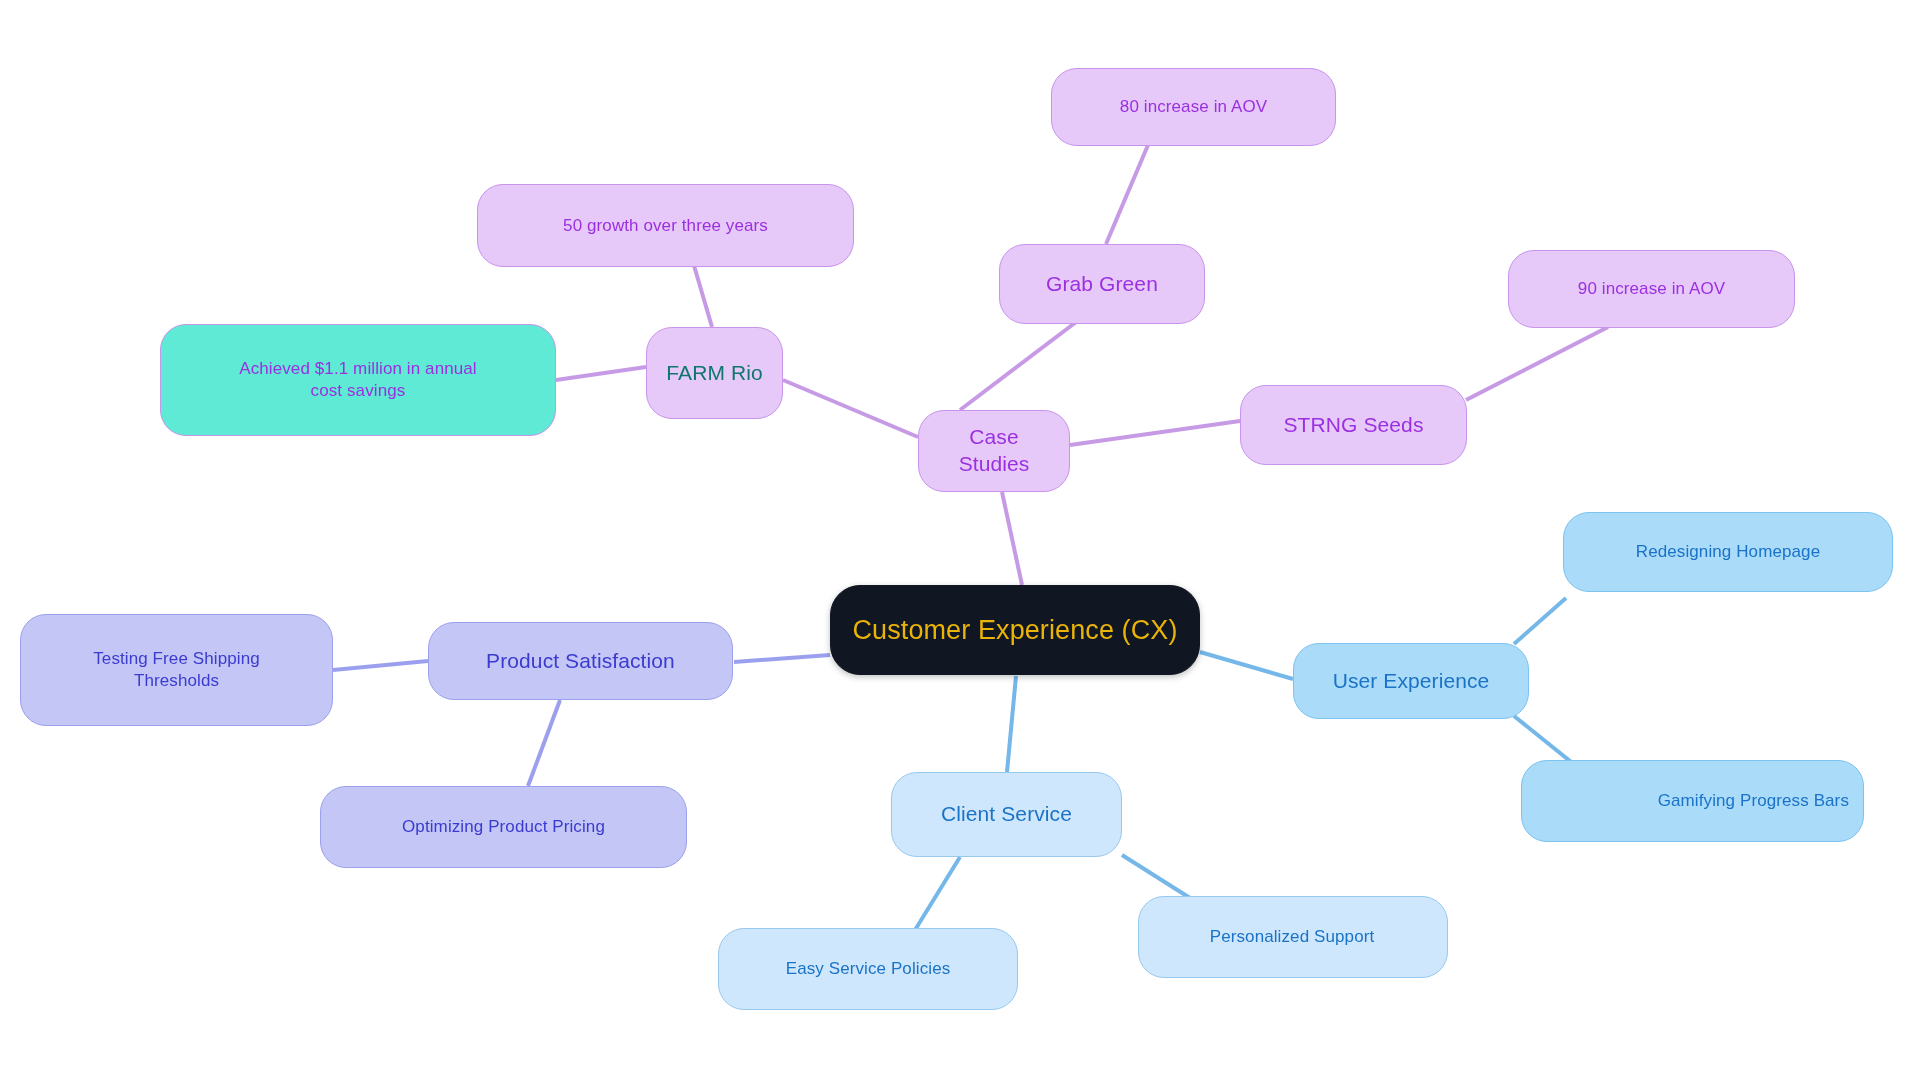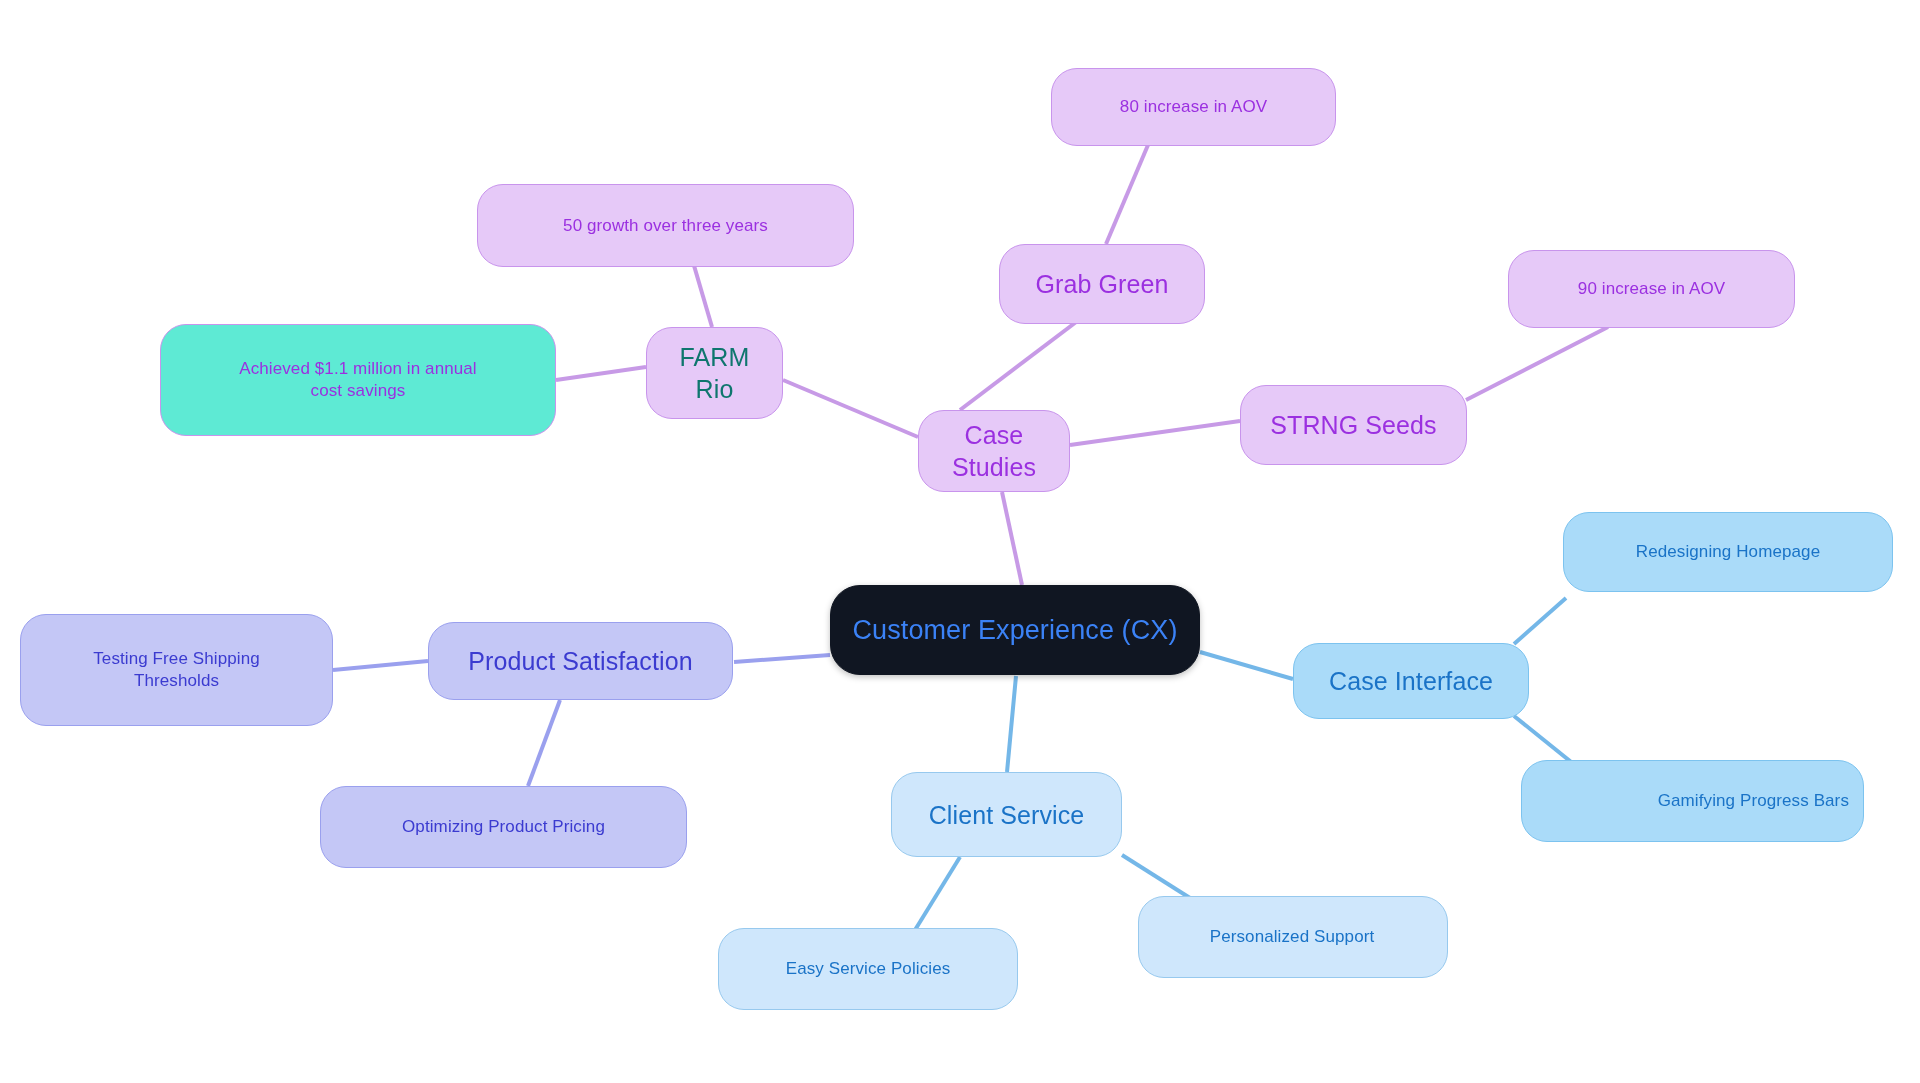--- a/index.html
+++ b/index.html
@@ -41,21 +41,21 @@
     padding: 6px 14px;
     white-space: pre-line;
     letter-spacing: 0.1px;
   }
   .node-root {
     border-radius: 30px;
     border-width: 1px;
     font-size: 27px;
     box-shadow: 0 2px 6px rgba(0,0,0,0.25);
   }
-  .node-branch { font-size: 25px; }
+  .node-branch { font-size: 21px; }
   .node-leaf   { font-size: 17px; }
 </style>
 </head>
 <body>
 
 <div id="canvas">
 
   <svg id="edge-layer" viewBox="0 0 1920 1083" width="1920" height="1083" xmlns="http://www.w3.org/2000/svg">
 
     <path d="M 1022 585 L 1002 492" stroke="#c79ae6" stroke-width="4" fill="none"></path>
@@ -87,21 +87,21 @@
     <path d="M 1122 855 L 1190 898" stroke="#74b7e8" stroke-width="4" fill="none"></path>
 
     <path d="M 830 655 L 734 662" stroke="#9aa0ee" stroke-width="4" fill="none"></path>
 
     <path d="M 428 661 L 333 670" stroke="#9aa0ee" stroke-width="4" fill="none"></path>
 
     <path d="M 560 700 L 528 786" stroke="#9aa0ee" stroke-width="4" fill="none"></path>
   </svg>
 
   <div class="node node-root" style="left:830px; top:585px; width:370px; height:90px;
-              background:#101622; border-color:#101622; color:#3b82f6;">
+              background:#101622; border-color:#101622; color:#eab308;">
     <span>Customer Experience (CX)</span>
   </div>
 
   <div class="node node-branch" style="left:918px; top:410px; width:152px; height:82px;
               background:#e6c9f8; border-color:#c894ec; color:#9b30e0;">
     <span>Case Studies</span>
   </div>
 
   <div class="node node-branch" style="left:646px; top:327px; width:137px; height:92px;
               background:#e6c9f8; border-color:#c894ec; color:#0f766e;">
@@ -134,21 +134,21 @@
     <span>STRNG Seeds</span>
   </div>
 
   <div class="node node-leaf" style="left:1500px; top:250px; width:287px; height:78px;
               background:#e6c9f8; border-color:#c894ec; color:#9b30e0;margin-left:8px;">
     <span>90 increase in AOV</span>
   </div>
 
   <div class="node node-branch" style="left:1293px; top:643px; width:236px; height:76px;
               background:#aadbf9; border-color:#7cc3ef; color:#1a73c7;">
-    <span>Case Interface</span>
+    <span>User Experience</span>
   </div>
 
   <div class="node node-leaf" style="left:1563px; top:512px; width:330px; height:80px;
               background:#aadbf9; border-color:#7cc3ef; color:#1a73c7;">
     <span>Redesigning Homepage</span>
   </div>
 
   <div class="node node-leaf" style="left:1521px; top:760px; width:343px; height:82px;
               background:#aadbf9; border-color:#7cc3ef; color:#1a73c7;justify-content:flex-end;">
     <span>Gamifying Progress Bars</span>

